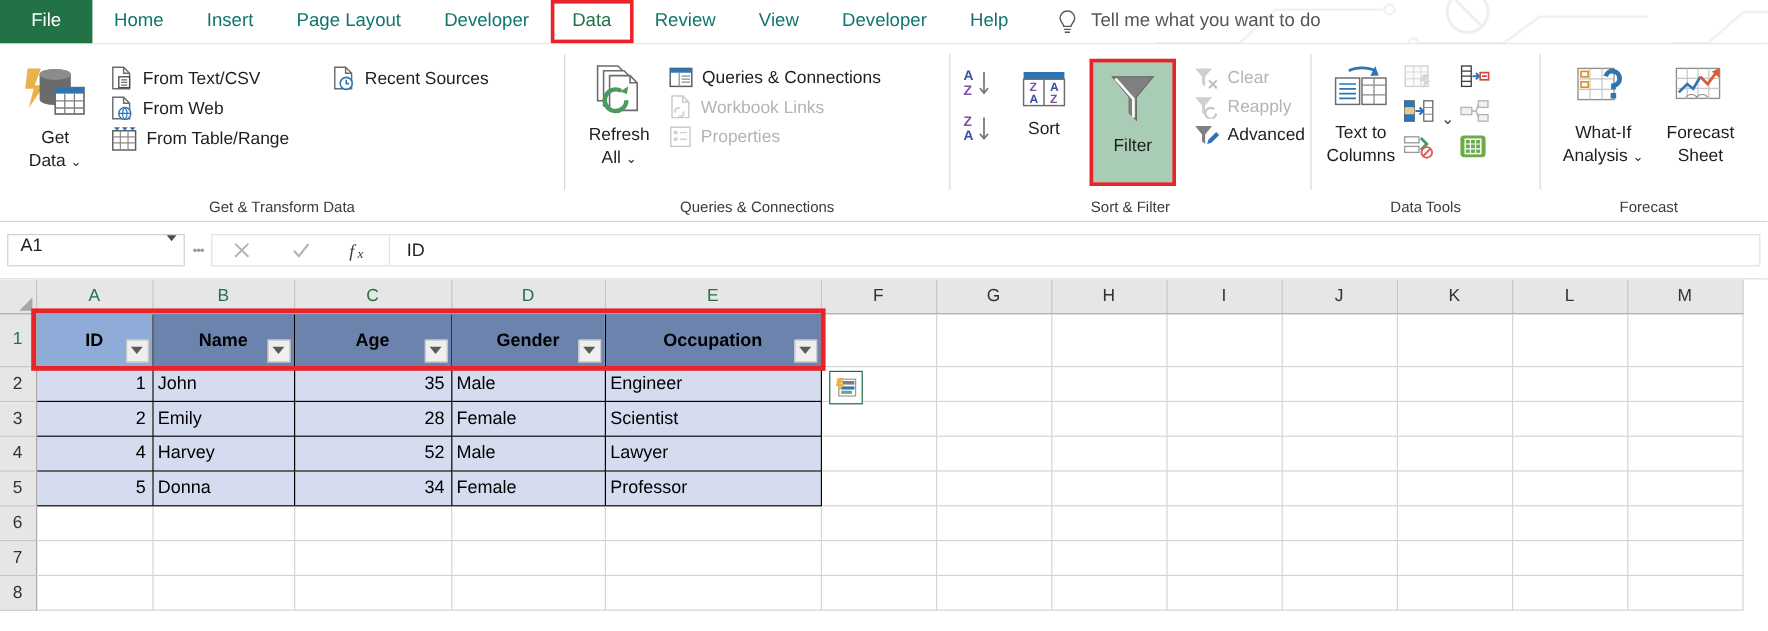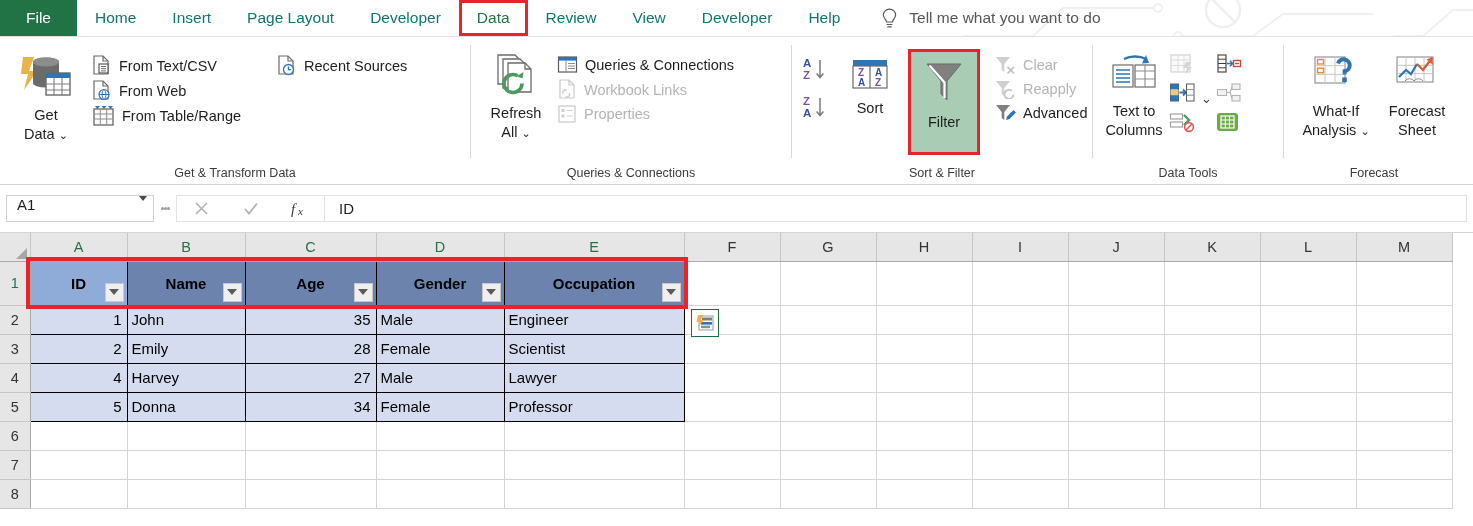--- a/index.html
+++ b/index.html
@@ -687,21 +687,21 @@
             <td class="cell"></td>
             <td class="cell"></td>
             <td class="cell"></td>
             <td class="cell"></td>
             <td class="cell"></td>
           </tr>
           <tr>
             <td class="rowhead"><span>4</span></td>
             <td class="cell data num"><span>4</span></td>
             <td class="cell data"><span>Harvey</span></td>
-            <td class="cell data num"><span>27</span></td>
+            <td class="cell data num"><span>52</span></td>
             <td class="cell data"><span>Male</span></td>
             <td class="cell data"><span>Lawyer</span></td>
             <td class="cell"></td>
             <td class="cell"></td>
             <td class="cell"></td>
             <td class="cell"></td>
             <td class="cell"></td>
             <td class="cell"></td>
             <td class="cell"></td>
             <td class="cell"></td>

